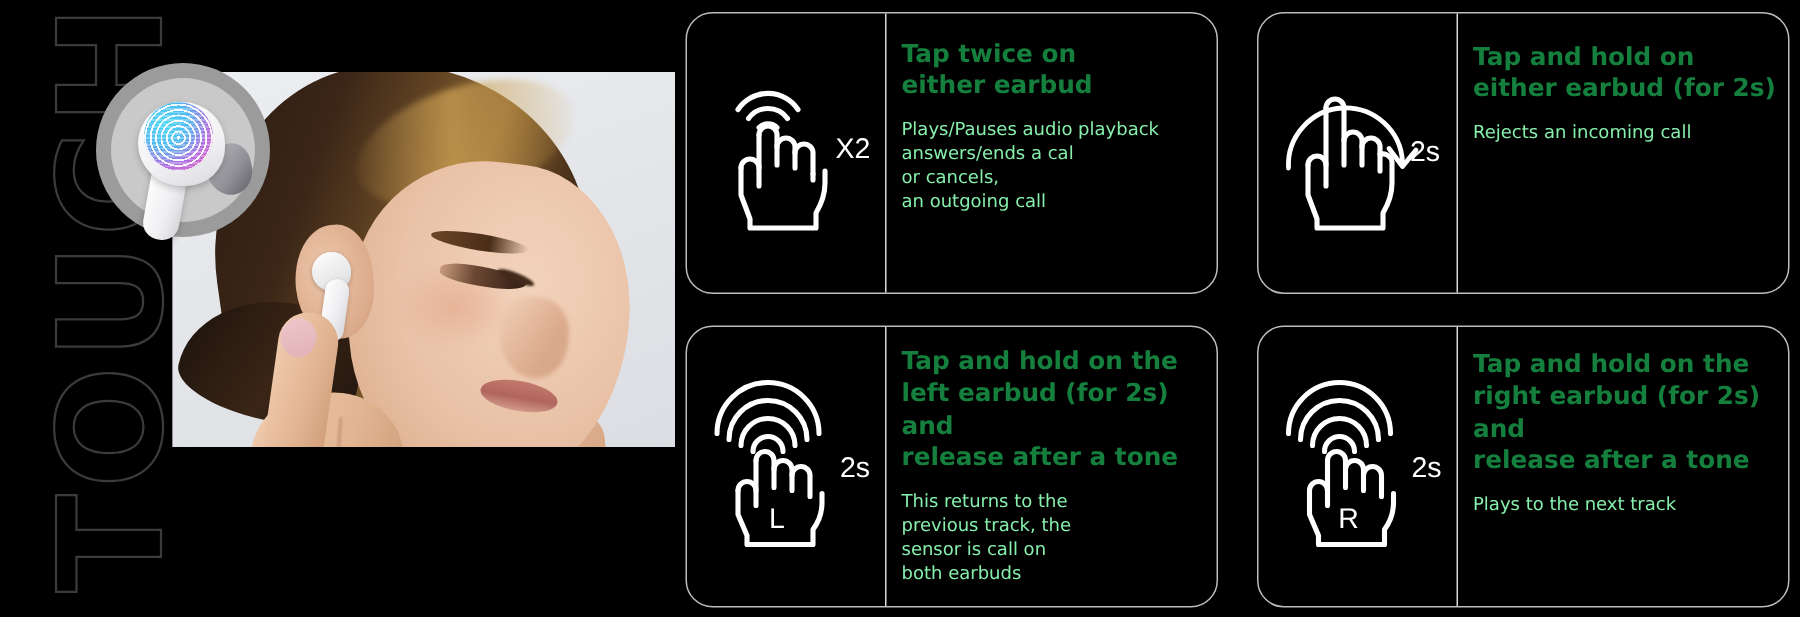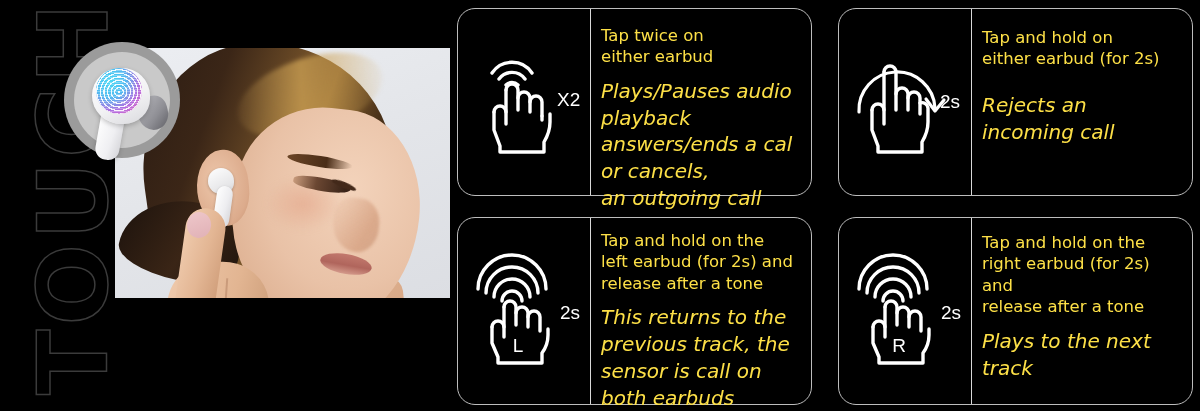--- a/index.html
+++ b/index.html
@@ -362,41 +362,40 @@
   .card-text-col {
     flex: 1 1 auto;
     border-left: 1px solid #d9d9d9;
     padding: 14px 8px 10px 10px;
     display: flex;
     flex-direction: column;
     box-sizing: border-box;
     min-width: 0;
   }
   .card-title {
-    color: #fde047;
+    color: #15803d;
     font-family: "DejaVu Sans", sans-serif;
-    font-weight: 400;
+    font-weight: 700;
     font-size: 16.5px;
     line-height: 1.30;
     white-space: pre-line;
     margin: 0 0 10px 0;
   }
   .card-desc {
-    color: #fde047;
+    color: #86efac;
     font-family: "DejaVu Sans", sans-serif;
     font-weight: 400;
-    font-size: 20px;
+    font-size: 12px;
     line-height: 1.34;
     white-space: pre-line;
     margin: 0;
-    font-style: italic;
   }
   
   #card-tap-twice    .card-text-col { padding-top: 16px; }
-  #card-tap-hold-2s  .card-text-col { padding-top: 18px; gap: 12px; }
+  #card-tap-hold-2s  .card-text-col { padding-top: 18px; }
   #card-left-earbud  .card-text-col { padding-top: 12px; }
   #card-right-earbud .card-text-col { padding-top: 14px; }
 </style>
 </head>
 <body>
 
 <div id="stage">
 
   <div id="touch-watermark">
     <span class="wm-text">TOUCH</span>

